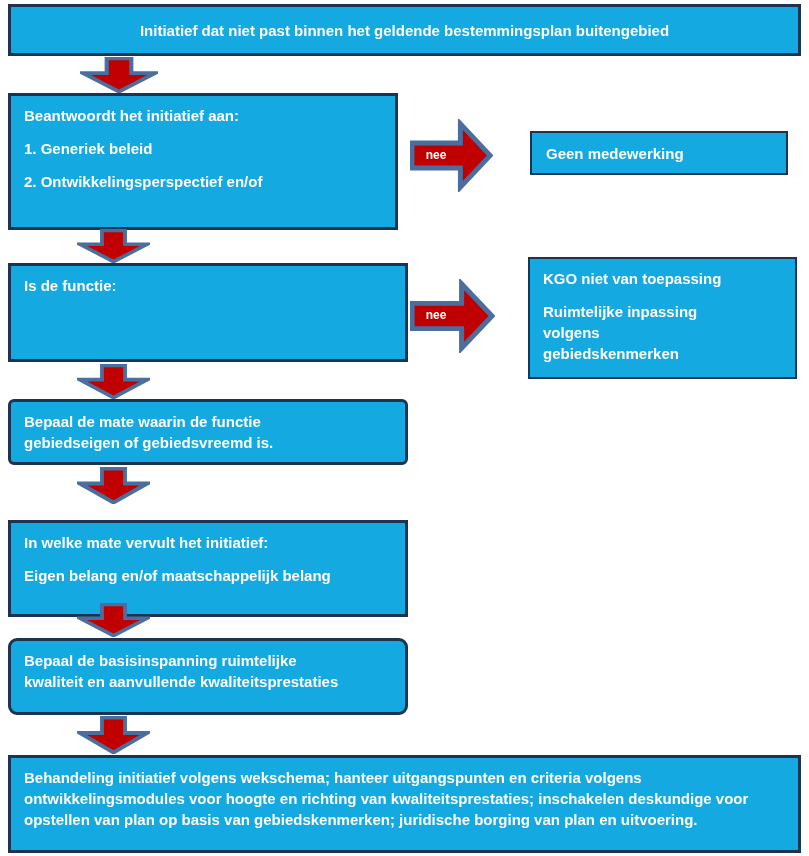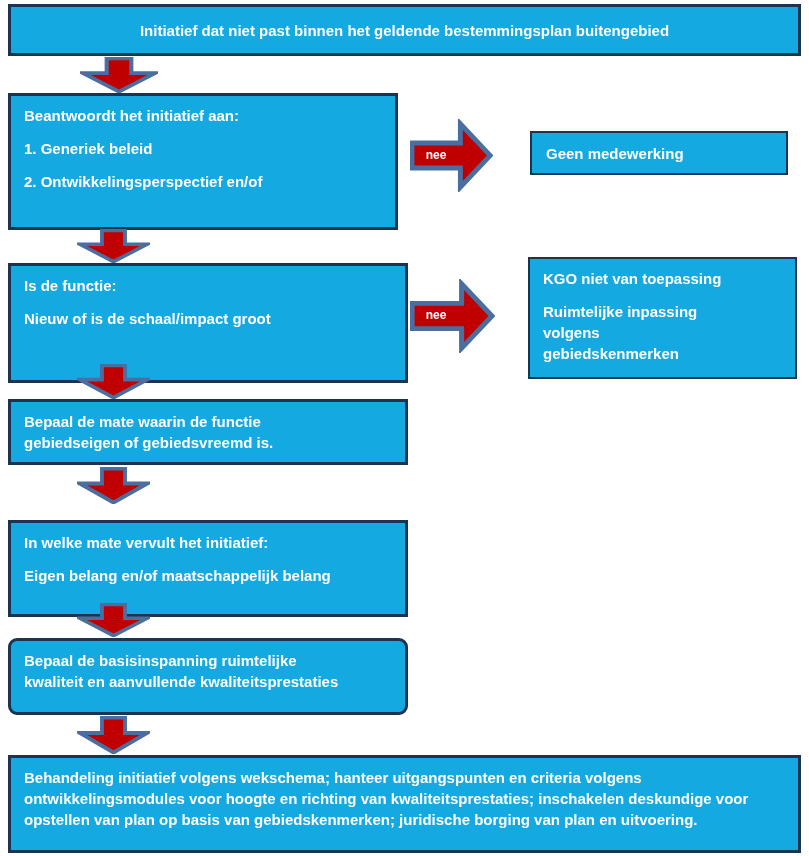--- a/index.html
+++ b/index.html
@@ -43,23 +43,23 @@
     display: flex;
     align-items: center;
     padding: 16px 14px;
   }
   .box.thin-border { border-width: 2px; }
 
   
   .title-box   { left: 8px;   top: 4px;   width: 793px; height: 52px; }
   .criteria    { left: 8px;   top: 93px;  width: 390px; height: 137px; }
   .geen        { left: 530px; top: 131px; width: 258px; height: 44px; }
-  .functie     { left: 8px;   top: 263px; width: 400px; height: 120px; }
+  .functie     { left: 8px;   top: 263px; width: 400px; height: 99px; }
   .kgo         { left: 528px; top: 257px; width: 269px; height: 122px; }
-  .mate        { left: 8px;   top: 399px; width: 400px; height: 66px; }
+  .mate        { left: 8px;   top: 399px; width: 400px; height: 66px; border-radius: 6px; }
   .vervult     { left: 8px;   top: 505px; width: 400px; height: 97px; margin-top: 15px; }
   .basis       { left: 8px;   top: 638px; width: 400px; height: 77px; border-radius: 9px; }
   .bottom-box  { left: 8px;   top: 755px; width: 793px; height: 98px; }
 
   .mate p, .basis p { max-width: 332px; }
   .vervult p        { max-width: 326px; }
   .kgo p            { max-width: 187px; }
   .bottom-box p     { max-width: 762px; }
 
   .down-arrow { position: absolute; }
@@ -119,21 +119,20 @@
   </div>
 
   <div class="down-arrow da2">
     <svg viewBox="0 0 76 38" preserveAspectRatio="none">
       <path d="M26 1.5 H50 V17 H73 L38 36.5 L3 17 H26 Z" fill="var(--arrow-fill)" stroke="var(--arrow-border)" stroke-width="4" stroke-linejoin="miter"></path>
     </svg>
   </div>
 
   <div class="box functie">
     <p>Is de functie:</p>
-    <p>Nieuw of is de schaal/impact groot</p>
   </div>
 
   <div class="nee-arrow nee2">
     <svg viewBox="0 0 84 76" preserveAspectRatio="none">
       <path d="M2 25 H51 V5 L81 38 L51 71 V51 H2 Z" fill="var(--arrow-fill)" stroke="var(--arrow-border)" stroke-width="5" stroke-linejoin="miter"></path>
     </svg>
     <span class="nee-label">nee</span>
   </div>
 
   <div class="box kgo thin-border">

